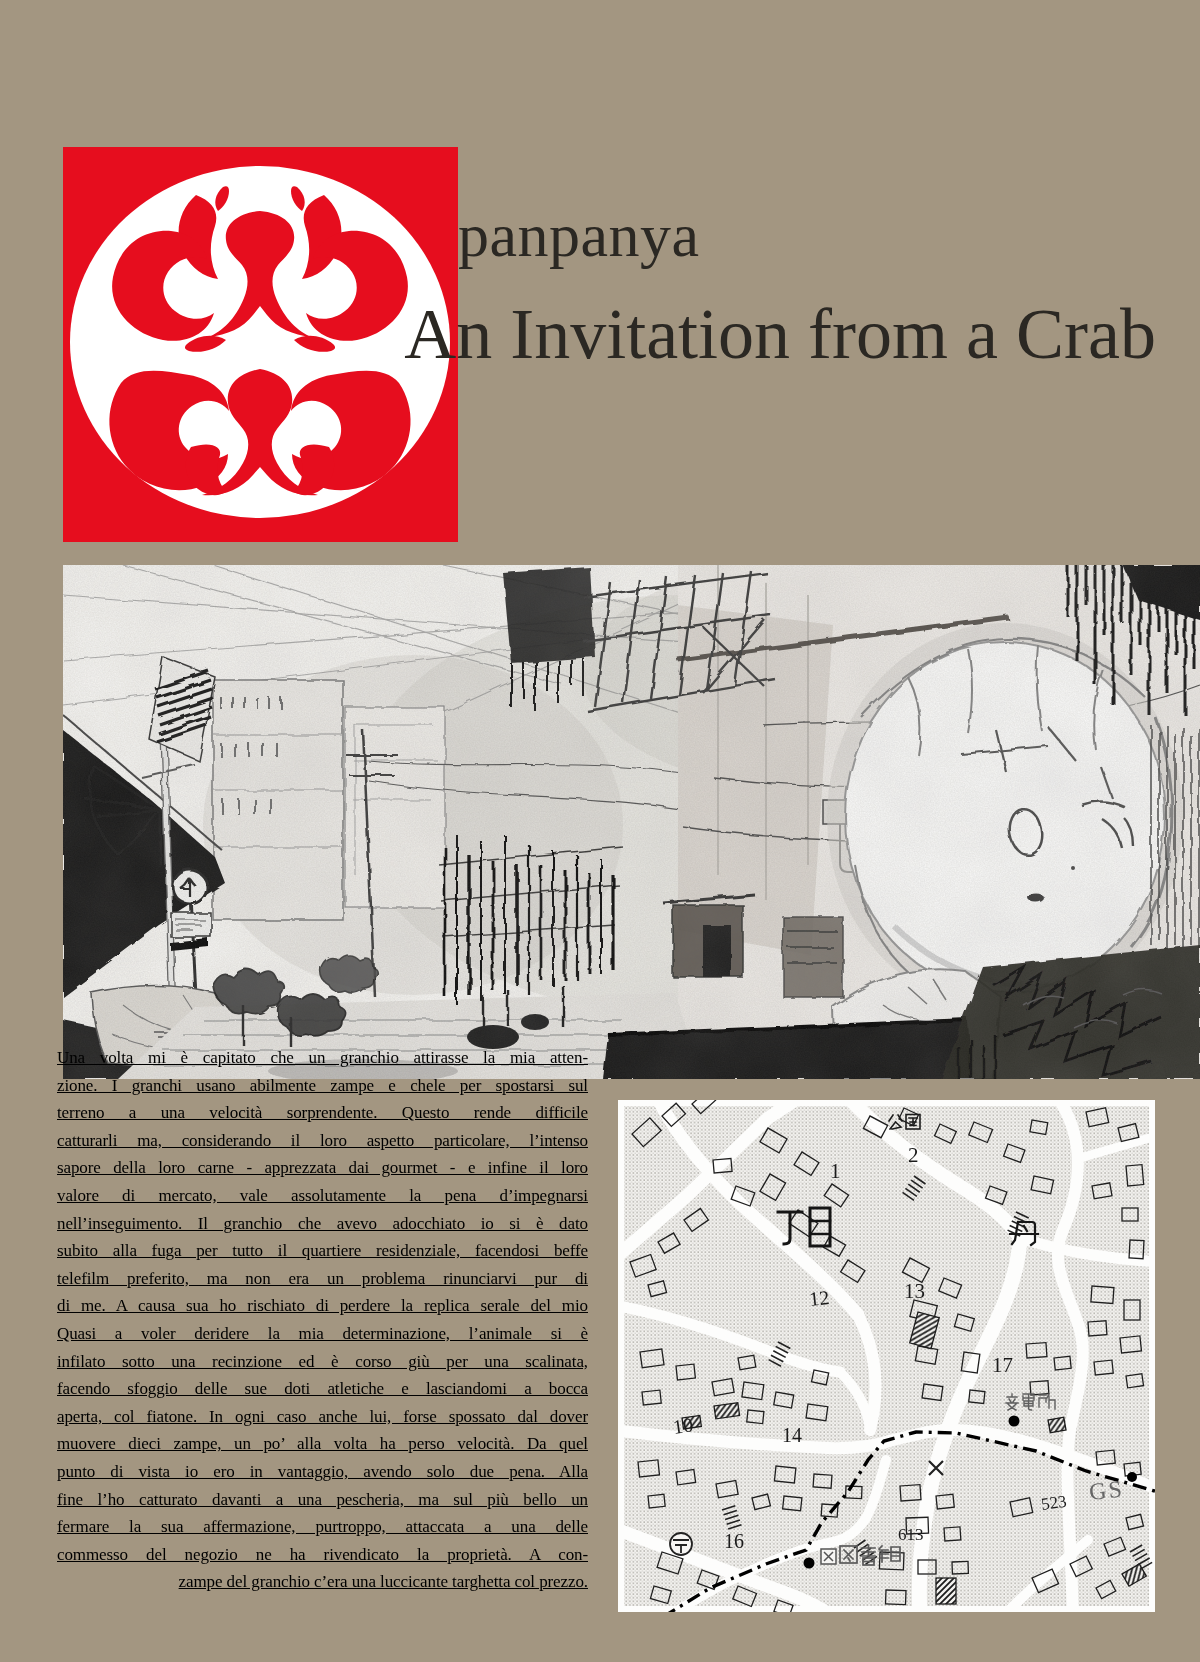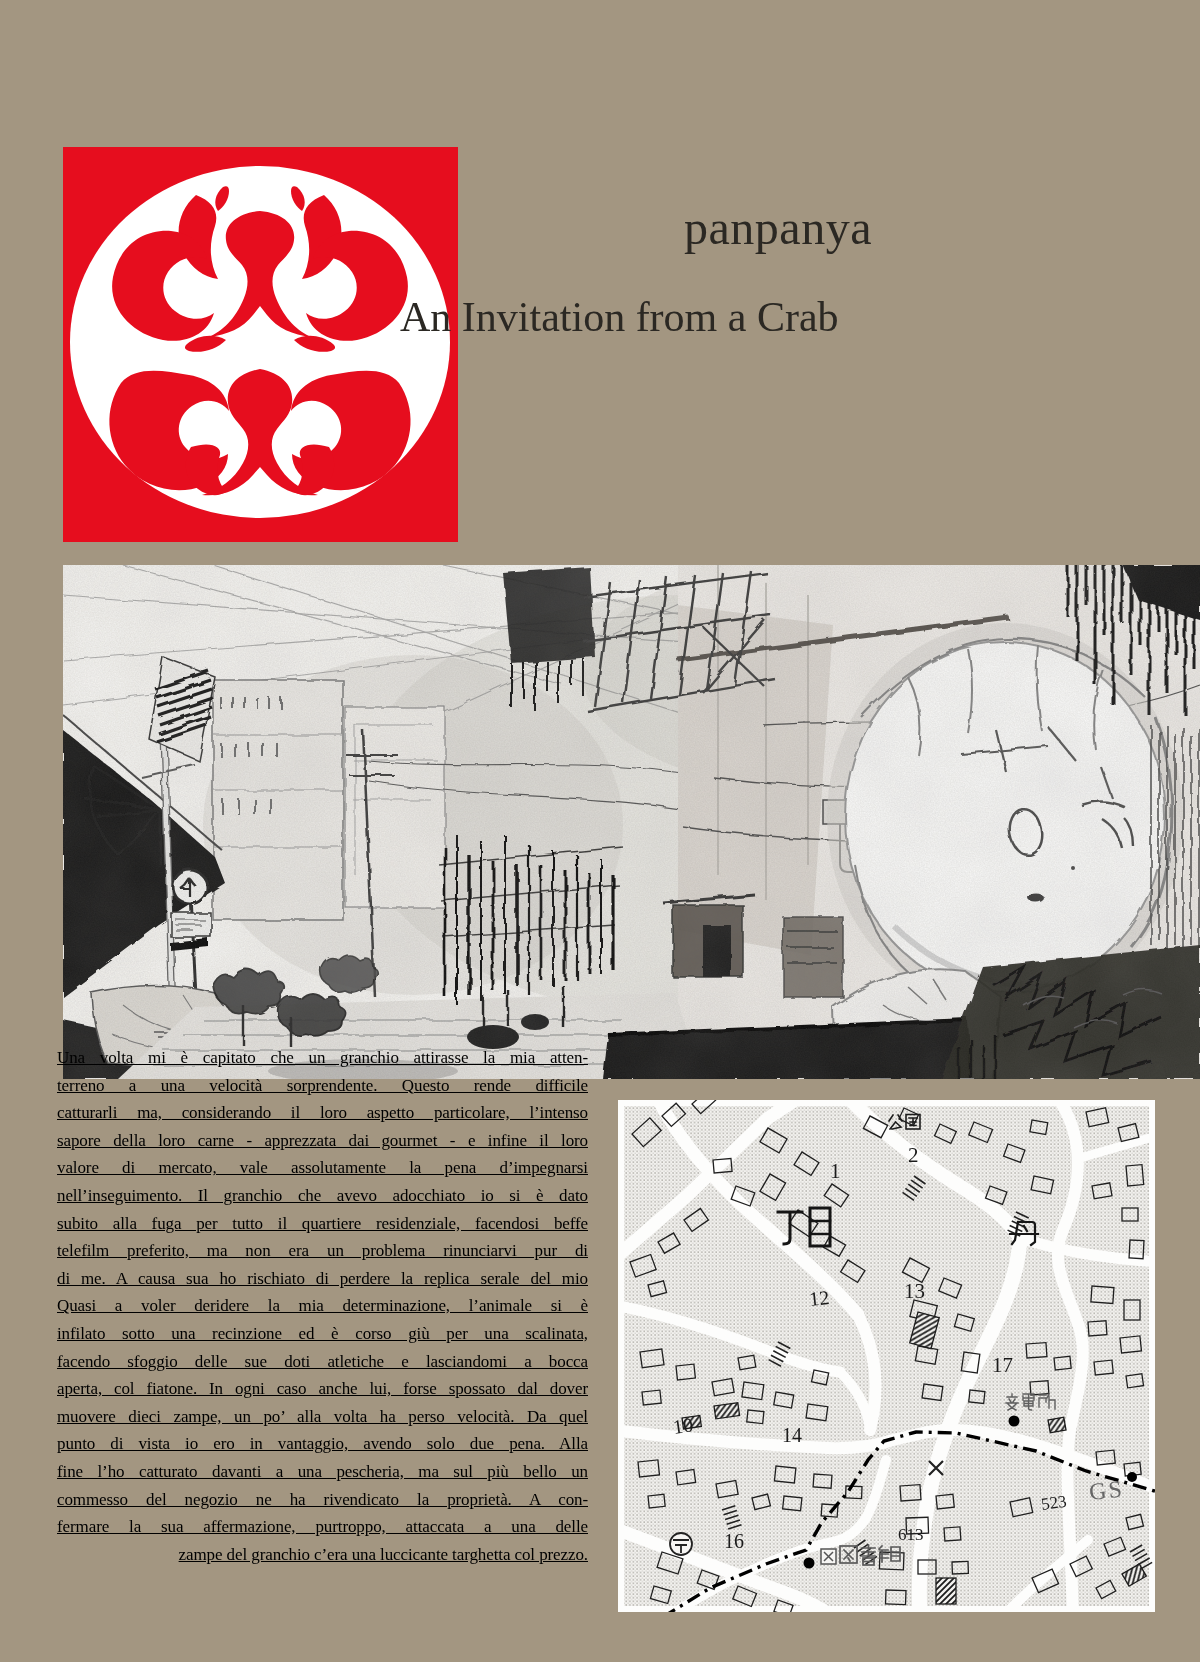--- a/index.html
+++ b/index.html
@@ -1,22 +1,22 @@
 <!DOCTYPE html>
 <html><head>
 <meta charset="utf-8">
 <style>
   html,body { margin:0; padding:0; background:#6b6357; }
   .page { position:relative; width:1200px; height:1662px; background:#a39681; overflow:hidden;
           font-family:"Liberation Serif", serif; }
   .logo-square { position:absolute; left:63px; top:147px; width:395px; height:395px; }
-  .author { position:absolute; left:458px; top:200px; width:640px; text-align:center;
-            font-size:48px; color:#2b2823; letter-spacing:0.5px; }
-  .book-title { position:absolute; left:400px; top:293px; width:756px; text-align:left;
-            font-size:42px; color:#2b2823; }
+  .author { position:absolute; left:458px; top:200px; width:640px; 
+            font-size:62px; color:#2b2823; letter-spacing:0.5px; }
+  .book-title { position:absolute; left:400px; top:293px; width:756px; text-align:right;
+            font-size:72px; color:#2b2823; }
   .illustration { position:absolute; left:63px; top:565px; width:1137px; height:514px; }
   .illustration svg { display:block; }
   .bodytext { position:absolute; left:57px; top:1044px; width:531px; color:#000000;
               font-size:17px; letter-spacing:-0.1px;text-decoration:underline; }
   .bt-line { height:27.6px; line-height:27.6px; text-align:justify; overflow:hidden; }
   .bt-line::after { content:""; display:inline-block; width:100%; height:0; }
   .bt-line.last { text-align:right; }
   .map-box { position:absolute; left:618px; top:1100px; width:537px; height:512px; background:#fdfdfc; }
   .map-box svg { display:block; }
   svg text { font-family:"Liberation Serif", serif; }
@@ -253,37 +253,38 @@
         <path d="M896,482 v32 M908,474 v40 M920,480 v34 M932,470 v44" stroke="#0d0d0d" stroke-width="2.4" fill="none"></path>
       </g>
 
       <rect width="1137" height="514" filter="url(#smudgeF)" opacity="0.26"></rect>
       <rect width="1137" height="514" filter="url(#grainF)" opacity="0.3"></rect>
     </svg>
   </div>
 
   <div class="bodytext">
     <div class="bt-line">Una volta mi è capitato che un granchio attirasse la mia atten-</div>
+    <div class="bt-line">zione. I granchi usano abilmente zampe e chele per spostarsi sul</div>
     <div class="bt-line">terreno a una velocità sorprendente. Questo rende difficile</div>
     <div class="bt-line">catturarli ma, considerando il loro aspetto particolare, l’intenso</div>
     <div class="bt-line">sapore della loro carne - apprezzata dai gourmet - e infine il loro</div>
     <div class="bt-line">valore di mercato, vale assolutamente la pena d’impegnarsi</div>
     <div class="bt-line">nell’inseguimento. Il granchio che avevo adocchiato io si è dato</div>
     <div class="bt-line">subito alla fuga per tutto il quartiere residenziale, facendosi beffe</div>
     <div class="bt-line">telefilm preferito, ma non era un problema rinunciarvi pur di</div>
     <div class="bt-line">di me. A causa sua ho rischiato di perdere la replica serale del mio</div>
     <div class="bt-line">Quasi a voler deridere la mia determinazione, l’animale si è</div>
     <div class="bt-line">infilato sotto una recinzione ed è corso giù per una scalinata,</div>
     <div class="bt-line">facendo sfoggio delle sue doti atletiche e lasciandomi a bocca</div>
     <div class="bt-line">aperta, col fiatone. In ogni caso anche lui, forse spossato dal dover</div>
     <div class="bt-line">muovere dieci zampe, un po’ alla volta ha perso velocità. Da quel</div>
     <div class="bt-line">punto di vista io ero in vantaggio, avendo solo due pena. Alla</div>
     <div class="bt-line">fine l’ho catturato davanti a una pescheria, ma sul più bello un</div>
+    <div class="bt-line">fermare la sua affermazione, purtroppo, attaccata a una delle</div>
     <div class="bt-line">commesso del negozio ne ha rivendicato la proprietà. A con-</div>
-    <div class="bt-line">fermare la sua affermazione, purtroppo, attaccata a una delle</div>
     <div class="bt-line last">zampe del granchio c’era una luccicante targhetta col prezzo.</div>
   </div>
 
   <div class="map-box">
     <svg width="537" height="512" viewBox="0 0 537 512">
       <defs>
         <pattern id="dots" width="3.6" height="3.6" patternUnits="userSpaceOnUse">
           <rect width="3.6" height="3.6" fill="#f3f2ef"></rect>
           <circle cx="1" cy="1" r="0.75" fill="#98968f"></circle>
           <circle cx="2.8" cy="2.8" r="0.55" fill="#b2b0ab"></circle>

